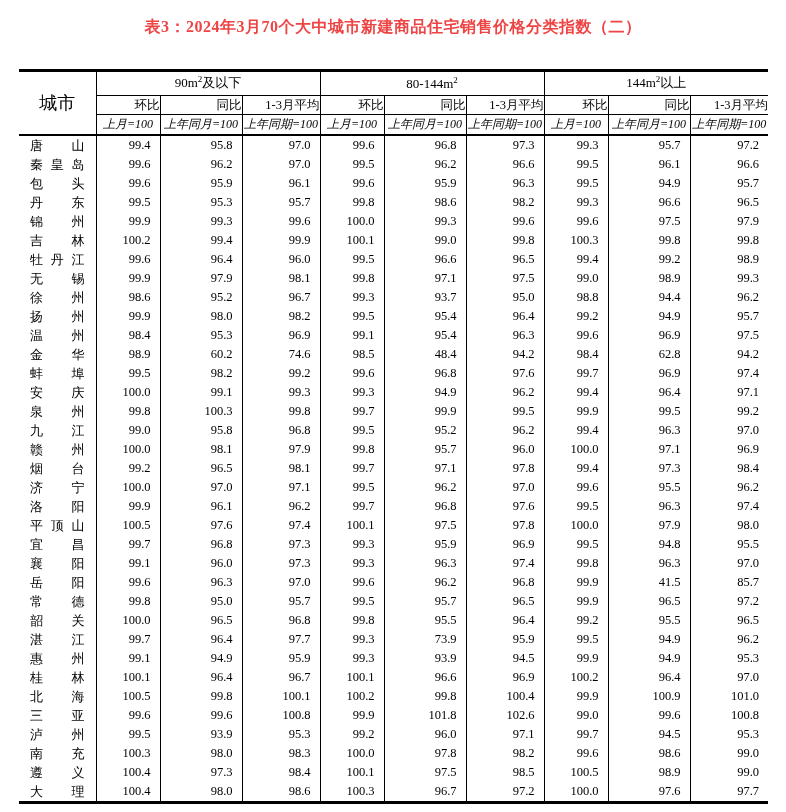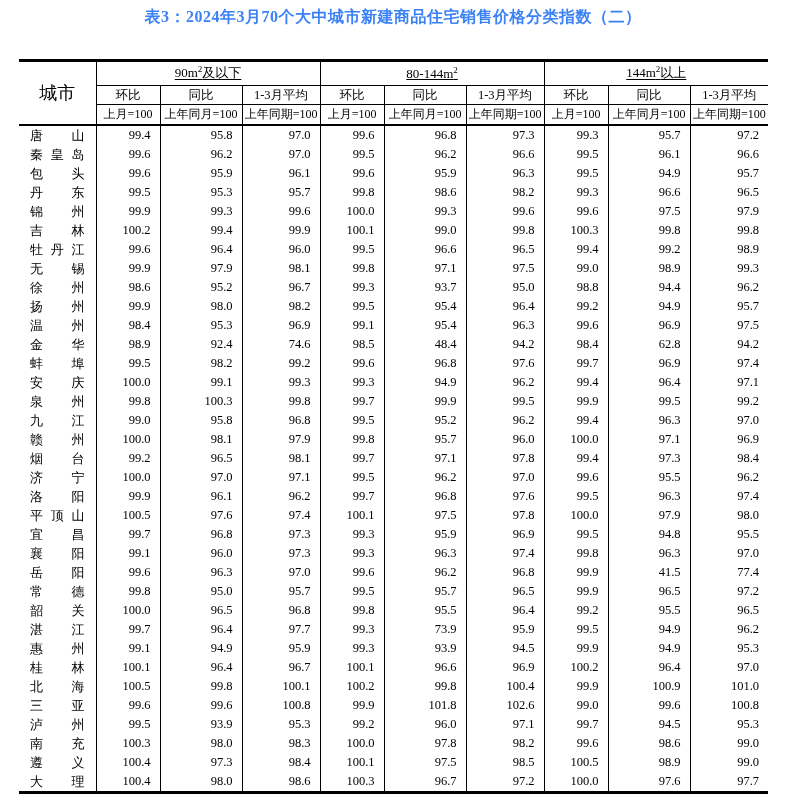--- a/index.html
+++ b/index.html
@@ -11,26 +11,26 @@
     overflow: hidden;
     font-family: "Liberation Serif", "DejaVu Serif", serif;
     color: #000000;
   }
   .page {
     position: relative;
     width: 786px;
     height: 812px;
   }
   .title {
-    padding-top: 7px;
+    padding-top: 17px;
     text-align: center;
     font-size: 16px;
     font-weight: bold;
     letter-spacing: 0.5px;
-    color: #3b82f6;
+    color: #ef4444;
   }
   table.idx {
     border-collapse: collapse;
     table-layout: fixed;
     width: 749px;
     margin: 31px 0 0 19px;
     border-top: 3px solid #000;
     border-bottom: 3px solid #000;
   }
   th, td {
@@ -47,34 +47,34 @@
     font-size: 18px;
     text-align: center;
     vertical-align: middle;
     border-bottom: 2px solid #000;
   }
   .group-th {
     height: 23px;
     text-align: center;
     border-bottom: 1px solid #000;
     font-size: 13px;
-    text-decoration: underline;
   }
   .group-th sup { font-size: 9px; }
   .measure-th {
     height: 18px;
-    text-align: center;
+    text-align: right;
     border-bottom: 1px solid #000;
     font-size: 12.5px;
   }
   .base-th {
     height: 19px;
     text-align: center;
     border-bottom: 2px solid #000;
     font-size: 12px;
+    font-style: italic;
   }
   
   tbody td { height: 19px; line-height: 19px; }
   td.city {
     font-size: 13px;
     padding: 0 11px;
   }
   td.city .spread {
     display: flex;
     justify-content: space-between;
@@ -325,21 +325,21 @@
           <td class="num vline">97.5</td>
         </tr>
         <tr>
           <td class="city">
             <span class="spread">
               <span>金</span>
               <span>华</span>
             </span>
           </td>
           <td class="num vline">98.9</td>
-          <td class="num vline">92.4</td>
+          <td class="num vline">60.2</td>
           <td class="num vline">74.6</td>
           <td class="num vline">98.5</td>
           <td class="num vline">48.4</td>
           <td class="num vline">94.2</td>
           <td class="num vline">98.4</td>
           <td class="num vline">62.8</td>
           <td class="num vline">94.2</td>
         </tr>
         <tr>
           <td class="city">
@@ -537,21 +537,21 @@
             </span>
           </td>
           <td class="num vline">99.6</td>
           <td class="num vline">96.3</td>
           <td class="num vline">97.0</td>
           <td class="num vline">99.6</td>
           <td class="num vline">96.2</td>
           <td class="num vline">96.8</td>
           <td class="num vline">99.9</td>
           <td class="num vline">41.5</td>
-          <td class="num vline">77.4</td>
+          <td class="num vline">85.7</td>
         </tr>
         <tr>
           <td class="city">
             <span class="spread">
               <span>常</span>
               <span>德</span>
             </span>
           </td>
           <td class="num vline">99.8</td>
           <td class="num vline">95.0</td>

